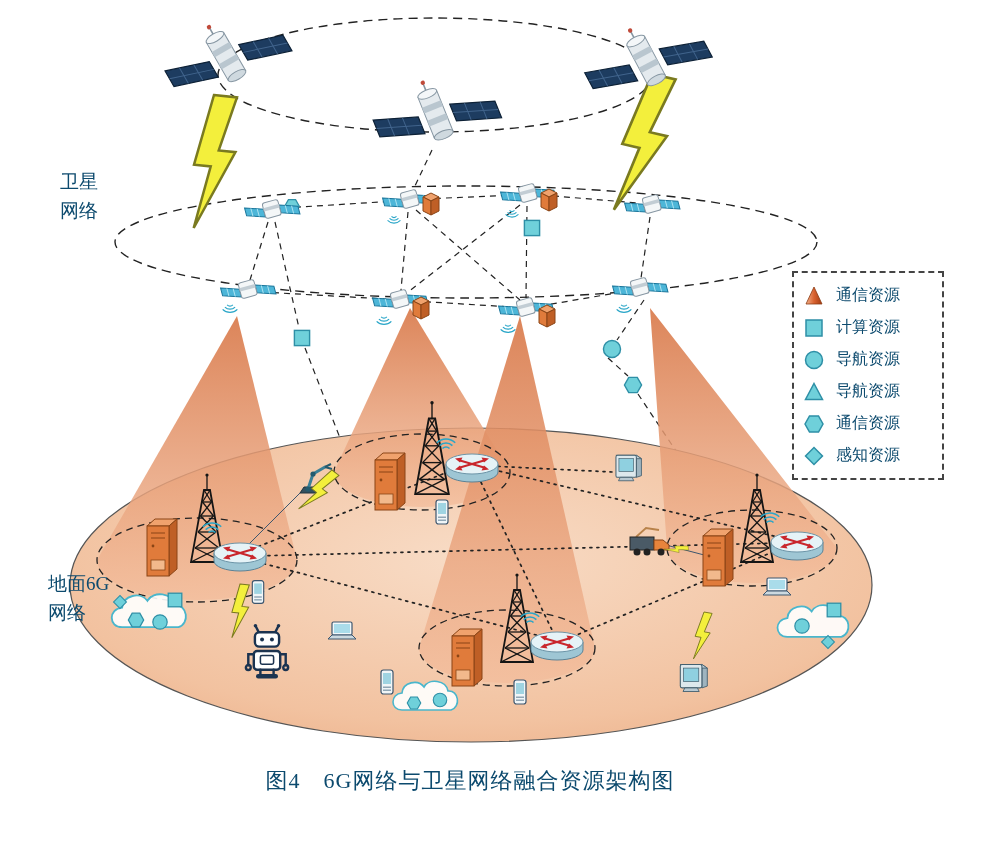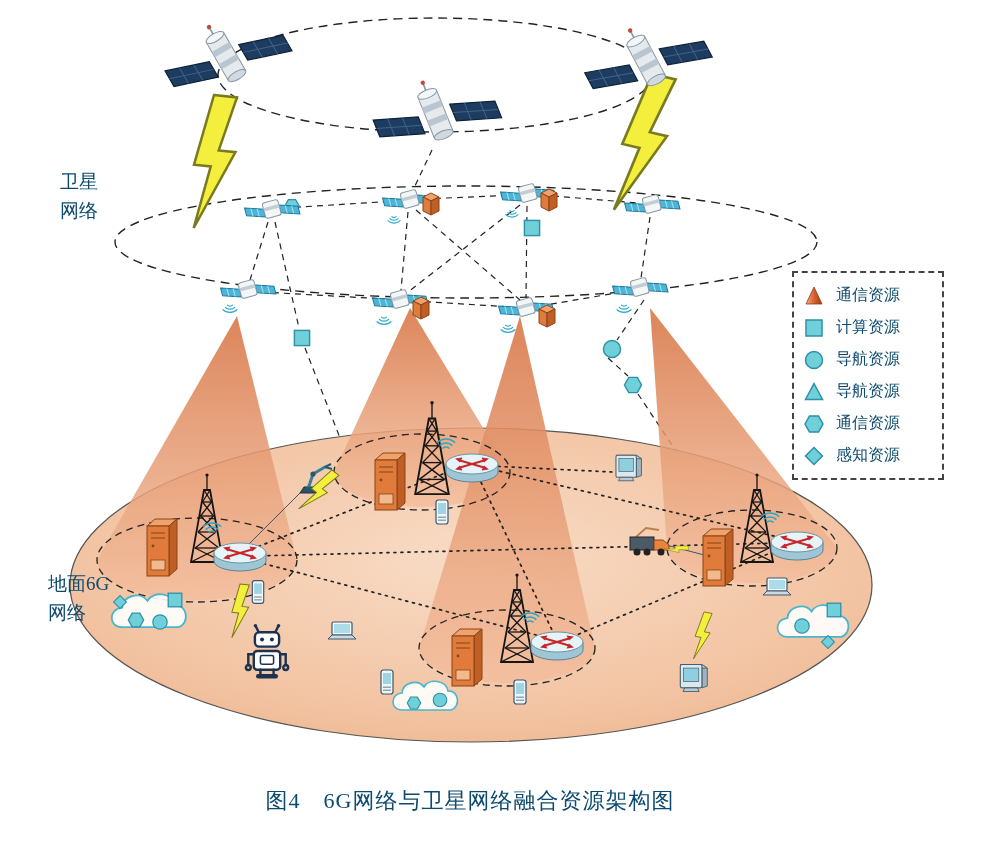--- a/index.html
+++ b/index.html
@@ -13,21 +13,21 @@
   #ground-label{left:48px;top:550px;margin-top:20px;}
   #legend{
     position:absolute;left:792px;top:271px;width:152px;
     border:2px dashed #444;background:#fff;box-sizing:border-box;
     padding:12px 10px;display:flex;flex-direction:column;gap:11px;
   }
   .legend-item{display:flex;align-items:center;gap:12px;font-size:16px;}
   .legend-item svg{flex:0 0 auto;}
   #caption{
     position:absolute;left:0;top:766px;width:940px;text-align:center;
-    font-size:22px;letter-spacing:1px;margin-top:20px;
+    font-size:22px;letter-spacing:1px;
   }
 </style>
 </head>
 <body>
 
 <div id="stage">
 
 <svg id="diagram-svg" width="1006" height="841" viewBox="0 0 1006 841">
   <defs>
     <linearGradient id="coneGrad" x1="0" y1="0" x2="0" y2="1">

